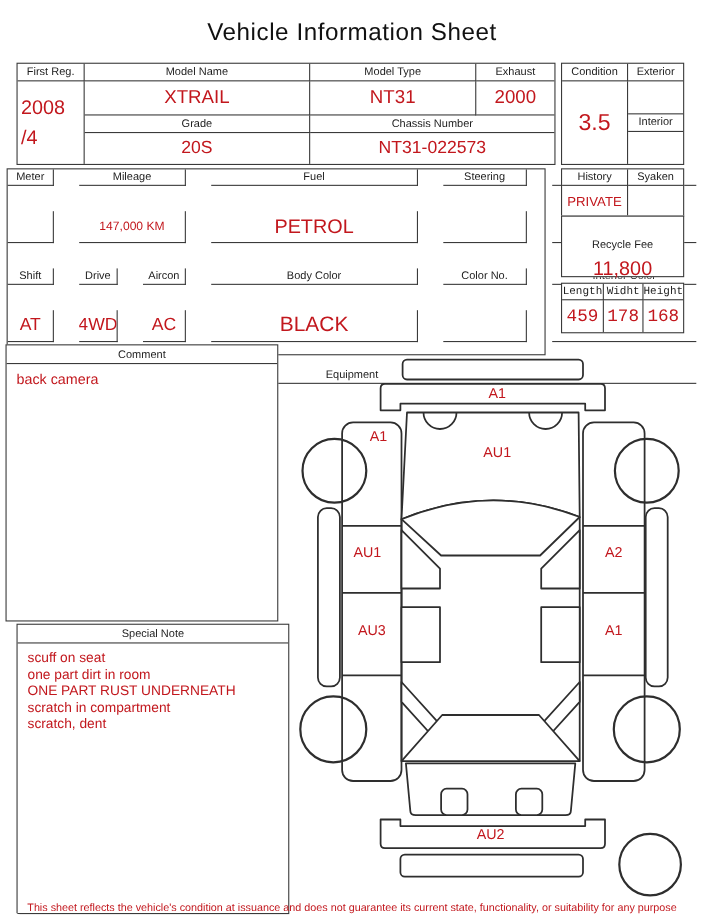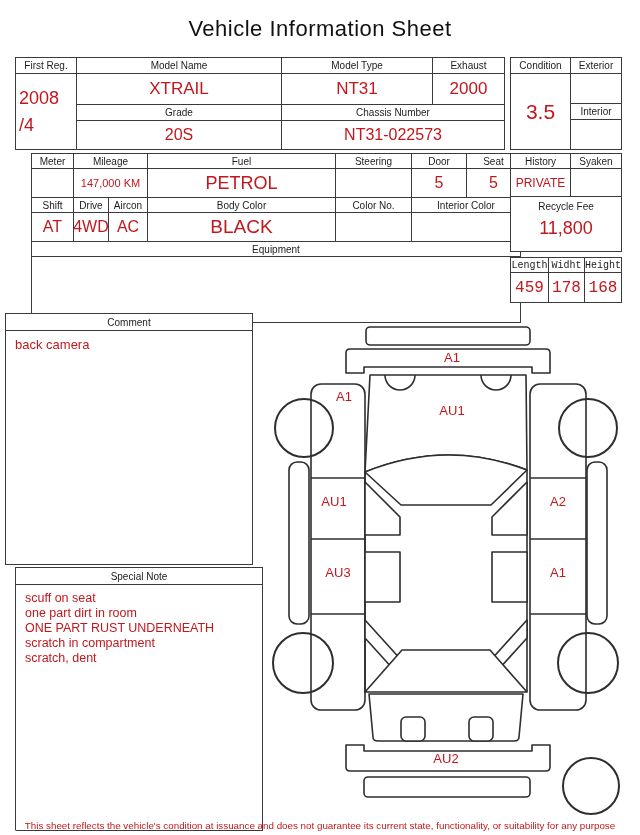--- a/index.html
+++ b/index.html
@@ -27,29 +27,29 @@
   .val{color:var(--red);}
   
   #t1{left:15px;top:57px;width:490px;height:93px;grid-template-columns:61px 205px 151px 71px;grid-template-rows:16px 31px 16px 28px;}
   #firstreg-v{grid-row:2/5;grid-column:1;flex-direction:column;align-items:flex-start;justify-content:center;padding-left:3px;font-size:18px;line-height:1.45;}
   #chassis-h{grid-column:3/5;}
   #chassis-v{grid-column:3/5;}
   
   #rt1{left:510px;top:57px;width:112px;height:93px;grid-template-columns:60px 50px;grid-template-rows:16px 30px 16px 29px;}
   #condition-v{grid-row:2/5;grid-column:1;font-size:21px;}
   
-  #t2{left:31px;top:153px;width:490px;height:170px;grid-template-columns:42px 35px 39px 188px 76px 55px 53px;grid-template-rows:15px 29px 15px 29px 15px 45px;}
+  #t2{left:6px;top:153px;width:490px;height:170px;grid-template-columns:42px 35px 39px 188px 76px 55px 53px;grid-template-rows:15px 29px 15px 29px 15px 45px;gap:23px;}
   .c23{grid-column:2/4;}
   .c67{grid-column:6/8;}
   .full{grid-column:1/8;}
   #equipment-v{align-items:flex-start;justify-content:flex-start;text-align:left;padding:4px 7px;font-size:10.5px;line-height:1.35;display:block;}
   
   #rt2{left:510px;top:153px;width:112px;height:44px;grid-template-columns:60px 50px;grid-template-rows:15px 27px;}
   #rt3{left:510px;top:196px;width:112px;height:56px;}
-  #rt3 .hdr{margin-top:4px;justify-content:center;display:flex;}
+  #rt3 .hdr{margin-top:20px;justify-content:center;display:flex;}
   #rt3 .val{font-size:18px;justify-content:center;display:flex;margin-top:6px;}
   #rt4{left:510px;top:257px;width:112px;height:46px;grid-template-columns:38px 36px 36px;grid-template-rows:15px 29px;font-family:Liberation Mono, monospace;}
   
   #comment{left:5px;top:313px;width:248px;height:252px;}
   #special{left:15px;top:567px;width:248px;height:264px;}
   .sec-hdr{height:16px;border-bottom:1px solid var(--line);display:flex;align-items:center;justify-content:center;font-size:10px;}
   .sec-body{padding:6px 9px;color:var(--red);font-size:12.5px;text-align:left;line-height:1.2;}
   .sec-body span{display:block;}
   
   .f11{font-size:11px;} .f12{font-size:12px;} .f16{font-size:16px;} .f17{font-size:17px;} .f18{font-size:18px;} .f19{font-size:19px;}

